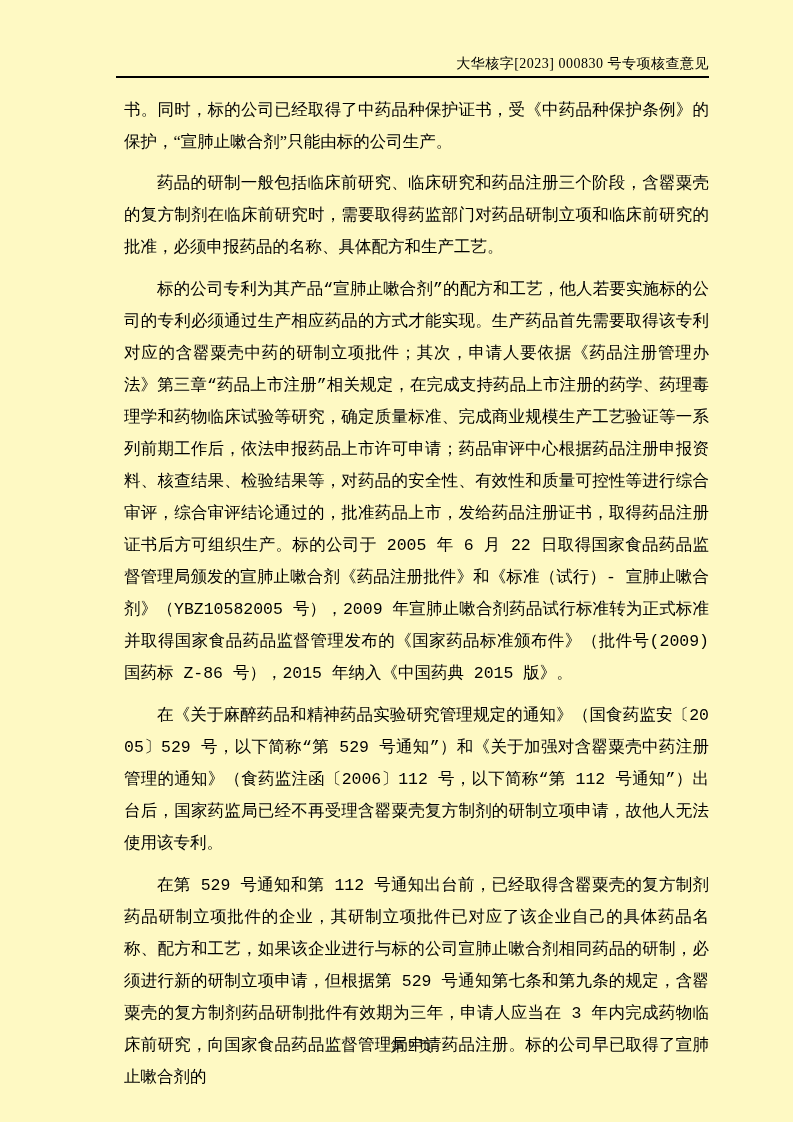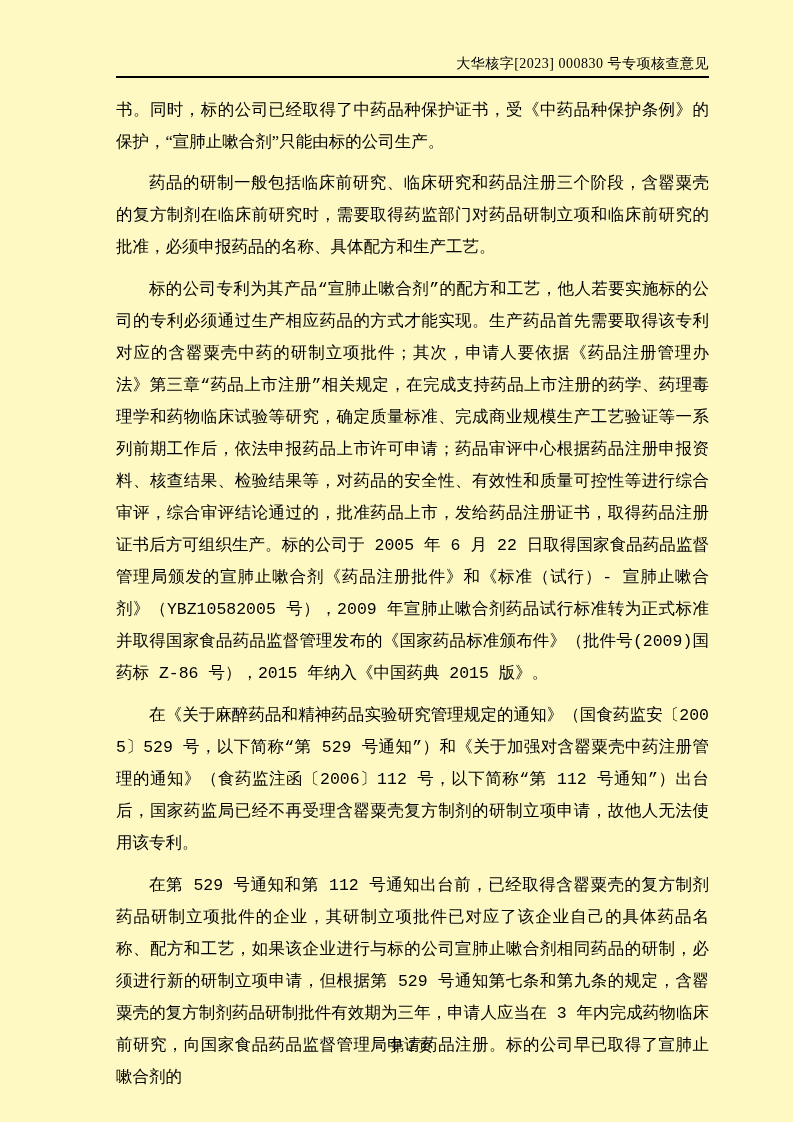--- a/index.html
+++ b/index.html
@@ -31,21 +31,21 @@
     position: absolute;
     top: 76px;
     left: 116px;
     right: 84px;
     height: 0;
     border-bottom: 2px solid #000000;
   }
   .doc-body {
     position: absolute;
     top: 94px;
-    left: 116px;
+    left: 124px;
     right: 84px;
     font-size: 16.5px;
     line-height: 32px;
     text-align: justify;
     text-justify: inter-character;
     word-break: break-all;
   }
   .doc-body p.para {
     margin: 0 0 10px 0;
   }

